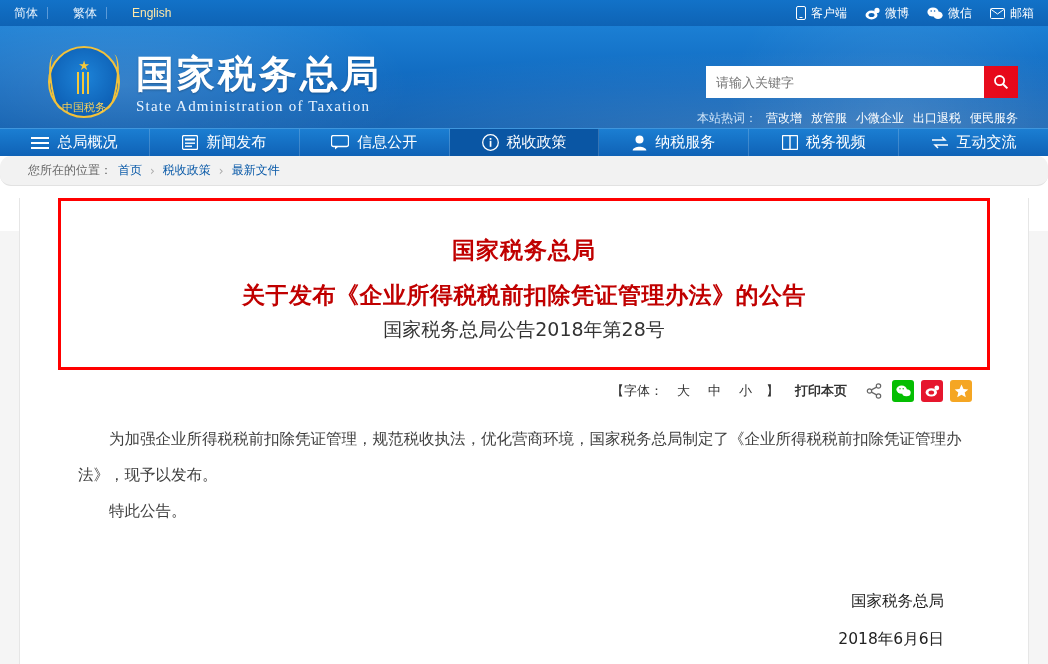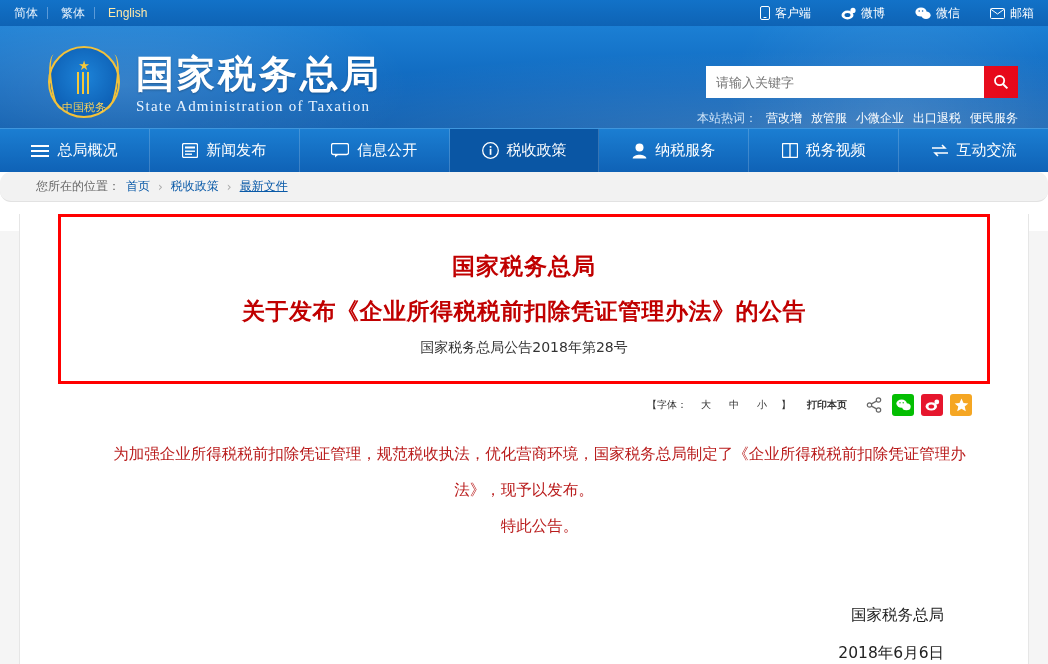--- a/index.html
+++ b/index.html
@@ -12,29 +12,29 @@
   .page { position: relative; width: 1048px; height: 664px; }
 
   
   .topbar {
     height: 26px;
     background: linear-gradient(180deg,#1272c8 0%, #0e63b5 100%);
     display: flex; align-items: center;
     color: #dbeaf8; font-size: 12px;
     padding: 0 14px;
   }
-  .topbar .lang { display: flex; align-items: center; gap: 4px; }
+  .topbar .lang { display: flex; align-items: center; gap: 16px; }
   .topbar .lang span {
     padding: 0 9px; color: #e8f2fb; font-size: 12px; line-height: 12px;
     border-right: 1px solid #5b9ad8;
   }
   .topbar .lang span:first-child { padding-left: 0; }
   .topbar .lang span:last-child { border-right: none; color: #ffe9a8; }
   .topbar .spacer { flex: 1; }
-  .topbar .links { display: flex; align-items: center; gap: 30px; }
+  .topbar .links { display: flex; align-items: center; gap: 18px; }
   .topbar .links .lnk { display: flex; align-items: center; gap: 5px; color: #ffffff; font-size: 12px; }
   .ico { display: inline-block; line-height: 1; }
   .ico svg { display: block; }
 
   
   .banner {
     height: 102px;
     position: relative;
     background:
       radial-gradient(ellipse at 78% 110%, rgba(255,255,255,0.18) 0%, rgba(255,255,255,0) 55%),
@@ -107,44 +107,44 @@
   .hotwords {
     position: absolute; right: 30px; top: 84px;
     color: #cfe4f8; font-size: 12px; display: flex; gap: 9px; align-items: center;
     font-family: "DejaVu Sans", sans-serif;
   }
   .hotwords .lbl { color: #cfe4f8; }
   .hotwords .w { color: #ffffff; }
 
   
   .nav {
-    height: 44px; display: flex; align-items: stretch;
+    height: 28px; display: flex; align-items: stretch;
     background: linear-gradient(180deg,#1b7ed2 0%, #0f62b6 100%);
     border-top: 1px solid #3f96dd;
   }
   .nav .item {
     flex: 1; display: flex; align-items: center; justify-content: center; gap: 8px;
     color: #ffffff; font-size: 15px; cursor: pointer;
     border-right: 1px solid rgba(255,255,255,0.18);
     font-family: "DejaVu Sans", sans-serif;
   }
   .nav .item:last-child { border-right: none; }
   .nav .item.active { background: #0a56a4; }
 
   
   .crumbbar {
     height: 30px; background: #f2f2f2; border-bottom: 1px solid #e2e2e2;
-    display: flex; align-items: center; padding-left: 36px;
+    display: flex; align-items: center; padding-left: 28px;
     font-size: 12px; color: #666;
     font-family: "DejaVu Sans", sans-serif;
     border-radius: 11px;
   }
   .crumbbar a { color: #0a5aa8; text-decoration: none; margin: 0 6px; }
   .crumbbar .sep { color: #aaa; margin: 0 2px; }
-  .crumbbar .cur { color: #0a5aa8; margin-left: 6px; text-decoration: underline; }
+  .crumbbar .cur { color: #0a5aa8; margin-left: 6px; }
 
   
   .content {
     position: relative;
     width: 1010px; margin: 0 auto;
     background: #ffffff;
     border-left: 1px solid #e6e6e6; border-right: 1px solid #e6e6e6;
     height: 470px;
     padding: 0;
   }
@@ -156,48 +156,47 @@
   }
   .title-frame .t1 {
     color: #c00000; font-size: 23px; font-weight: bold; letter-spacing: 1px;
     font-family: "DejaVu Sans", sans-serif;
   }
   .title-frame .t2 {
     color: #c00000; font-size: 23px; font-weight: bold; margin-top: 14px; letter-spacing: 0.5px;
     font-family: "DejaVu Sans", sans-serif;
   }
   .title-frame .t3 {
-    color: #333333; font-size: 14px; margin-top: 12px;
+    color: #333333; font-size: 19px; margin-top: 6px;
     font-family: "DejaVu Sans", sans-serif;
   }
 
   .toolrow {
     display: flex; align-items: center; justify-content: flex-end;
-    gap: 10px; padding: 10px 56px 0 0; font-size: 10px; color: #333;
+    gap: 10px; padding: 10px 56px 0 0; font-size: 13px; color: #333;
     font-family: "DejaVu Sans", sans-serif;
   }
   .toolrow .fs { color: #333; }
   .toolrow .sz { margin: 0 4px; cursor: pointer; }
   .toolrow .print { color: #333; cursor: pointer; margin-left: 6px; font-weight: bold; }
   .share { display: flex; align-items: center; gap: 7px; margin-left: 6px; }
   .sicon {
     width: 22px; height: 22px; border-radius: 3px;
     display: flex; align-items: center; justify-content: center;
     color: #fff; font-size: 12px; cursor: pointer;
   }
   .sicon.s0 { background: transparent; color: #555; border-radius: 0; }
   .sicon.s1 { background: #04be02; }
   .sicon.s2 { background: #e6162d; }
   .sicon.s3 { background: #f5a623; }
 
   .article {
     margin: 20px 58px 0 58px;
-    font-size: 15.5px; line-height: 36px; color: #b91c1c;
-    font-family: Liberation Sans, sans-serif;
-    text-align: center;
+    font-size: 15.5px; line-height: 36px; color: #404040;
+    font-family: Liberation Mono, monospace;
   }
   .article p { text-indent: 2em; }
   .signature {
     margin: 52px 84px 0 0; text-align: right;
     font-size: 15.5px; line-height: 38px; color: #222;
     font-family: "DejaVu Sans", sans-serif;
   }
 
   .sidestrip-l, .sidestrip-r {
     position: absolute; top: 231px; width: 19px; height: 433px; background: #f5f5f5;

